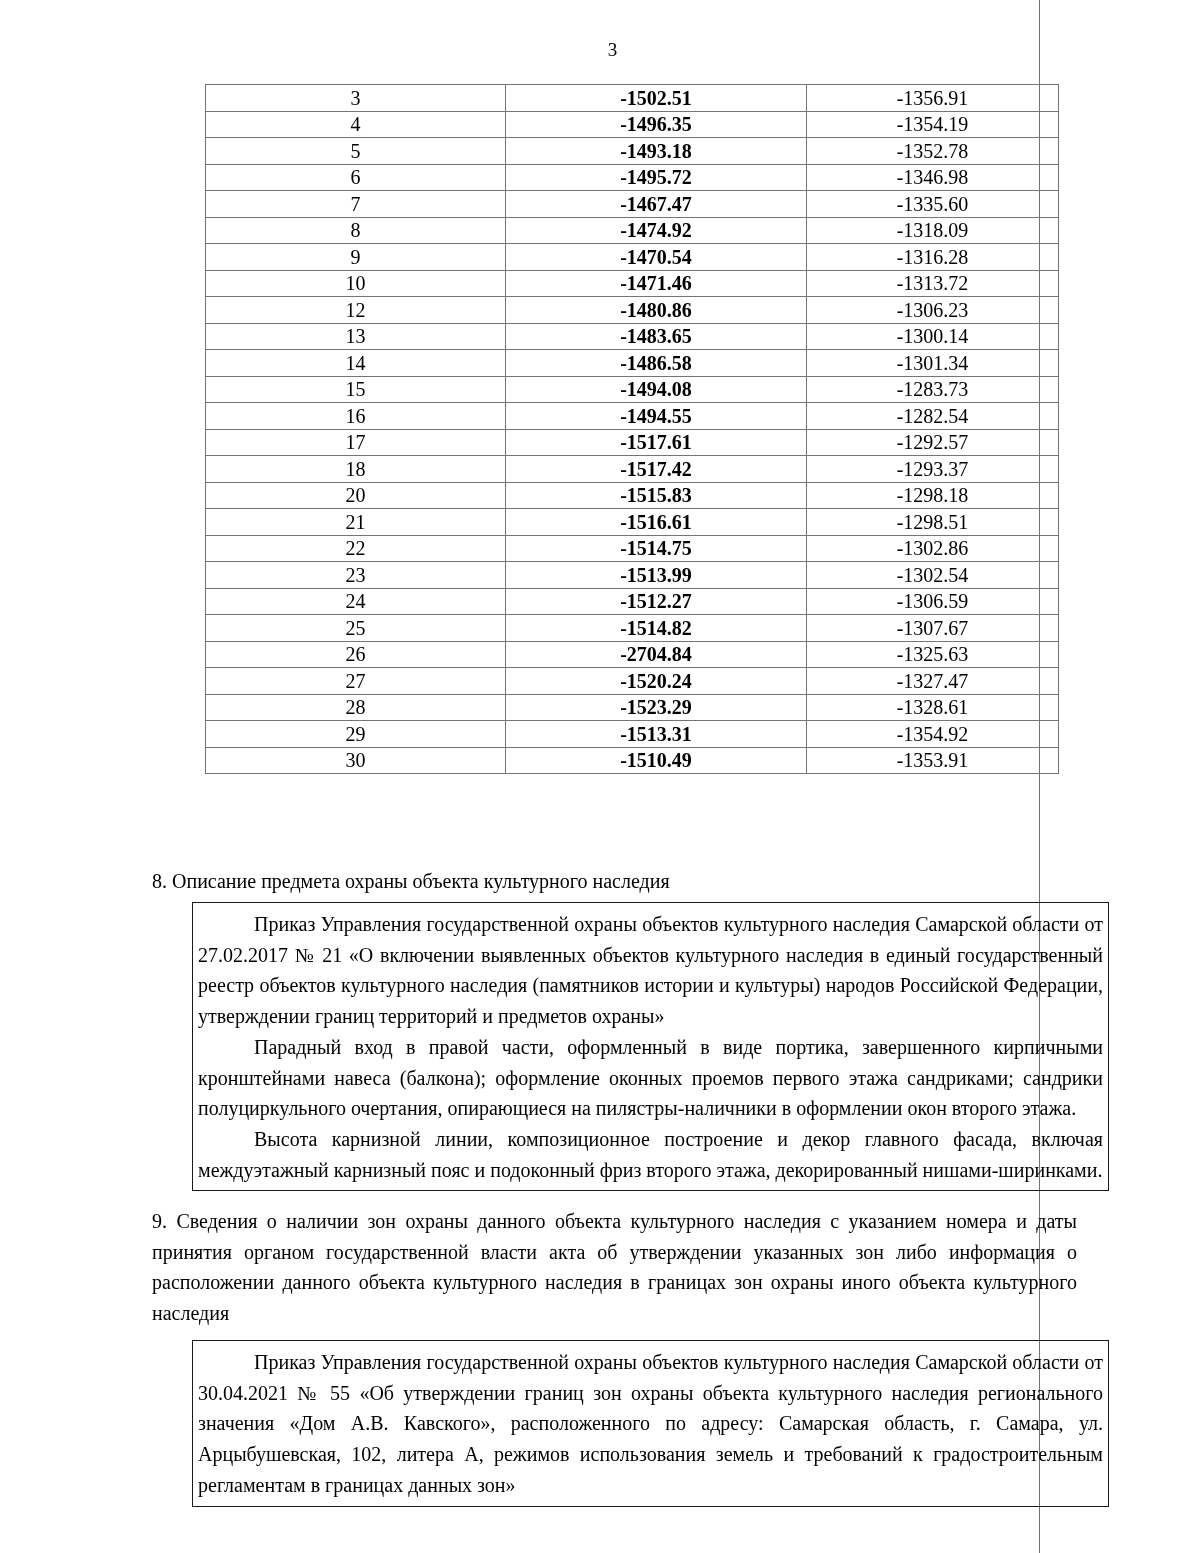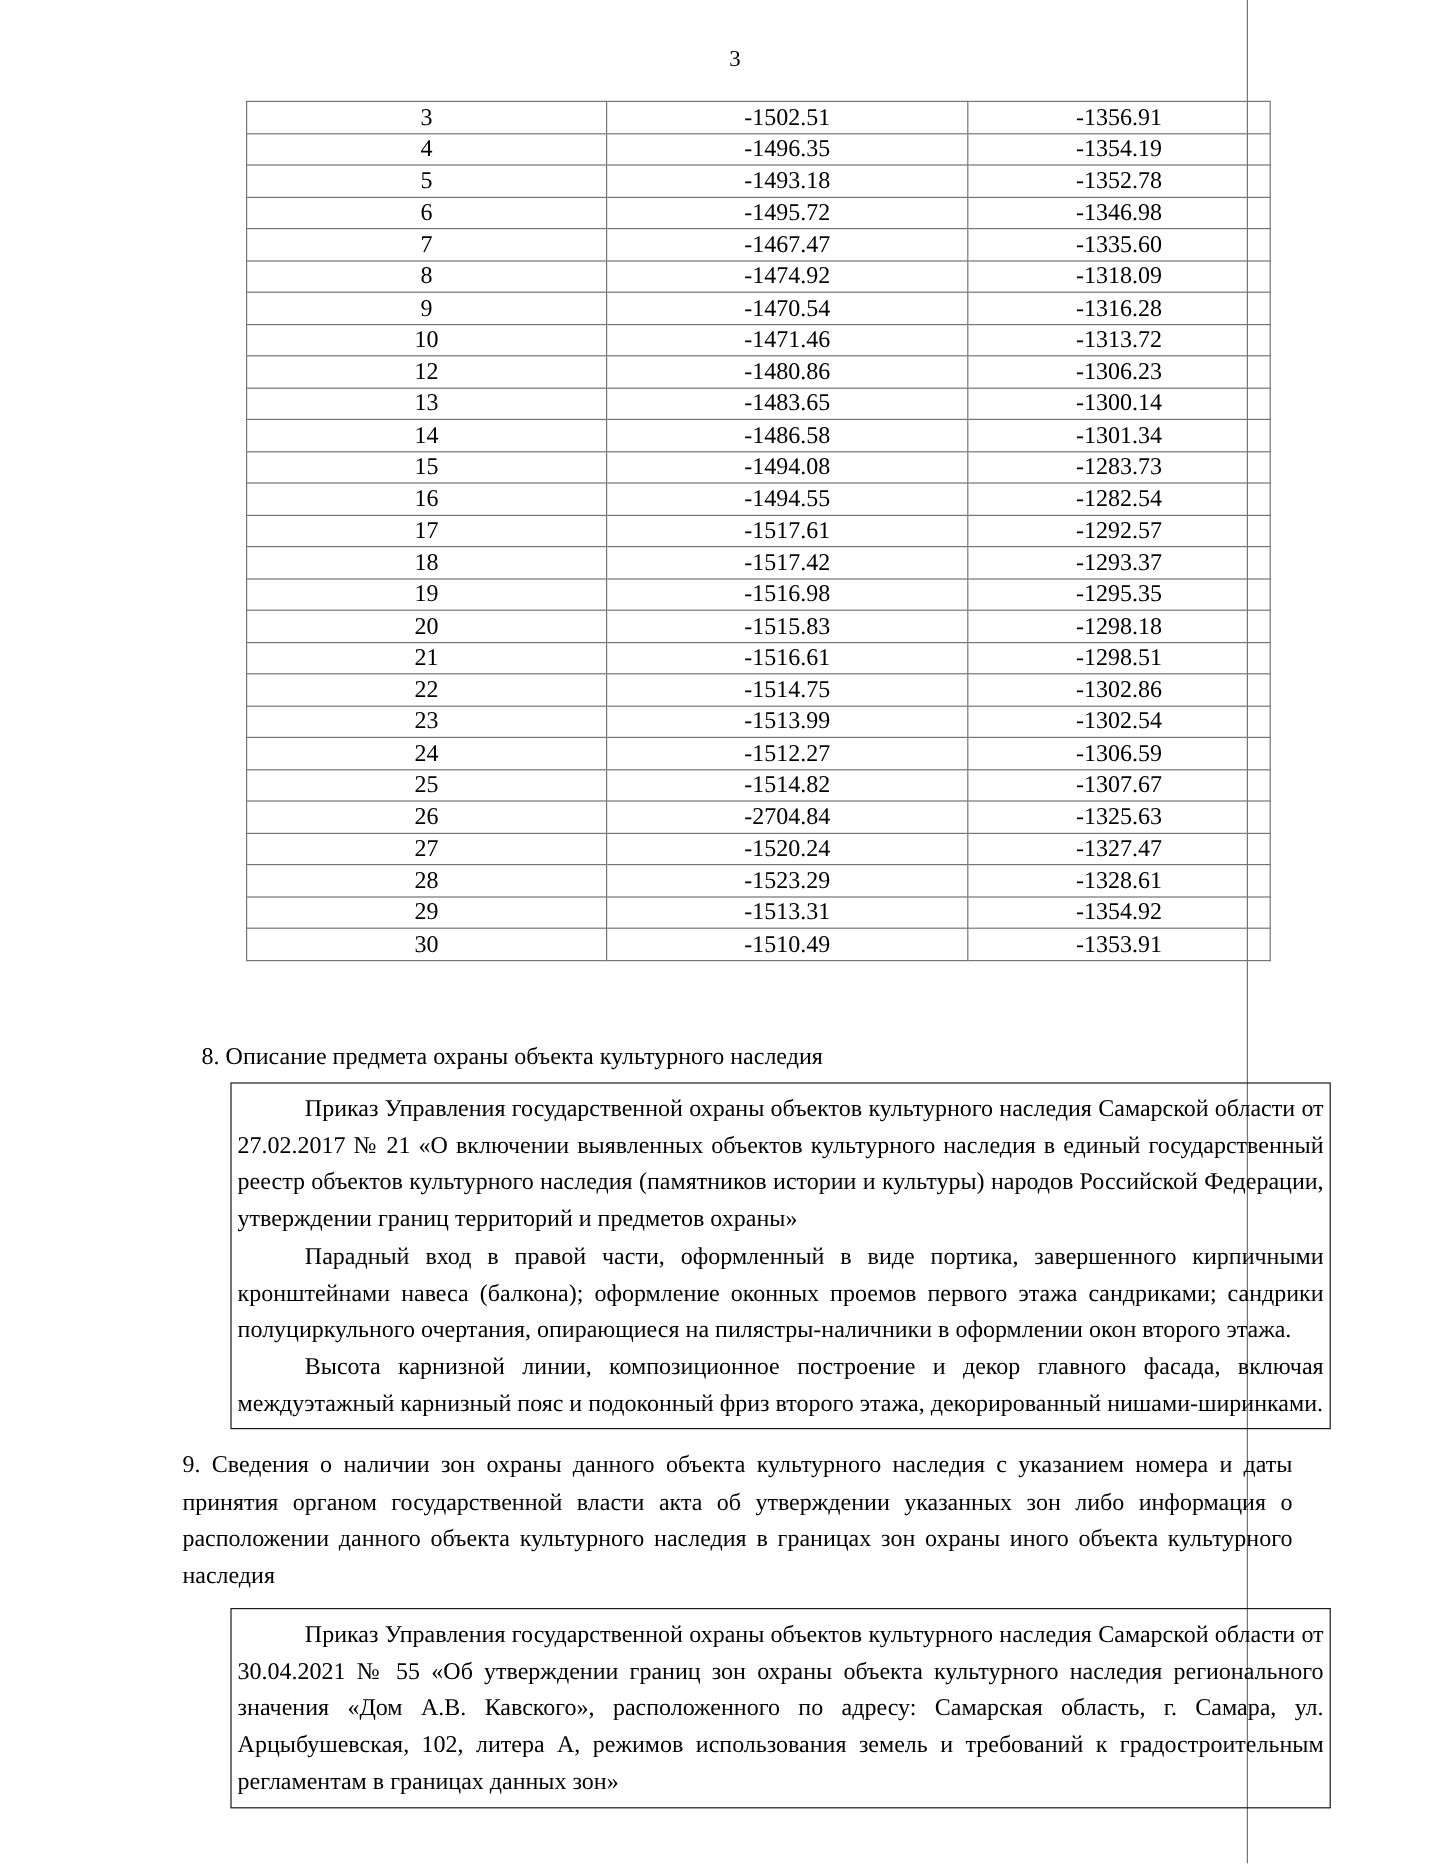--- a/index.html
+++ b/index.html
@@ -57,35 +57,35 @@
     border: 1px solid #757575;
     height: 25.5px;
     text-align: center;
     vertical-align: middle;
     font-size: 20px;
     line-height: 24px;
     padding: 0;
     font-family: "Liberation Serif", "DejaVu Serif", serif;
   }
   table.coord-table td.c-num  { width: 299px; }
-  table.coord-table td.c-x    { width: 300px; }
+  table.coord-table td.c-x    { width: 300px; font-weight: bold; }
   table.coord-table td.c-y    { width: 251px; margin-top: 21px; }
 
   
   .section-heading {
     position: absolute;
     left: 152px;
     width: 925px;
     font-size: 20px;
     line-height: 30.5px;
     text-align: justify;
     text-align-last: left;
     hyphens: none;
   }
-  #heading-8 { top: 866px; margin-left: 16px; }
+  #heading-8 { top: 866px; }
   #heading-9 { top: 1206px; }
 
   
   .text-box {
     position: absolute;
     left: 160px;
     width: 917px;
     border: 1.4px solid #1a1a1a;
     box-sizing: border-box;
     padding: 6px 5px 5px 5px;
@@ -182,25 +182,20 @@
           <td class="c-num">17</td>
           <td class="c-x">-1517.61</td>
           <td class="c-y">-1292.57</td>
         </tr>
         <tr>
           <td class="c-num">18</td>
           <td class="c-x">-1517.42</td>
           <td class="c-y">-1293.37</td>
         </tr>
         <tr>
-          <td class="c-num">19</td>
-          <td class="c-x">-1516.98</td>
-          <td class="c-y">-1295.35</td>
-        </tr>
-        <tr>
           <td class="c-num">20</td>
           <td class="c-x">-1515.83</td>
           <td class="c-y">-1298.18</td>
         </tr>
         <tr>
           <td class="c-num">21</td>
           <td class="c-x">-1516.61</td>
           <td class="c-y">-1298.51</td>
         </tr>
         <tr>

